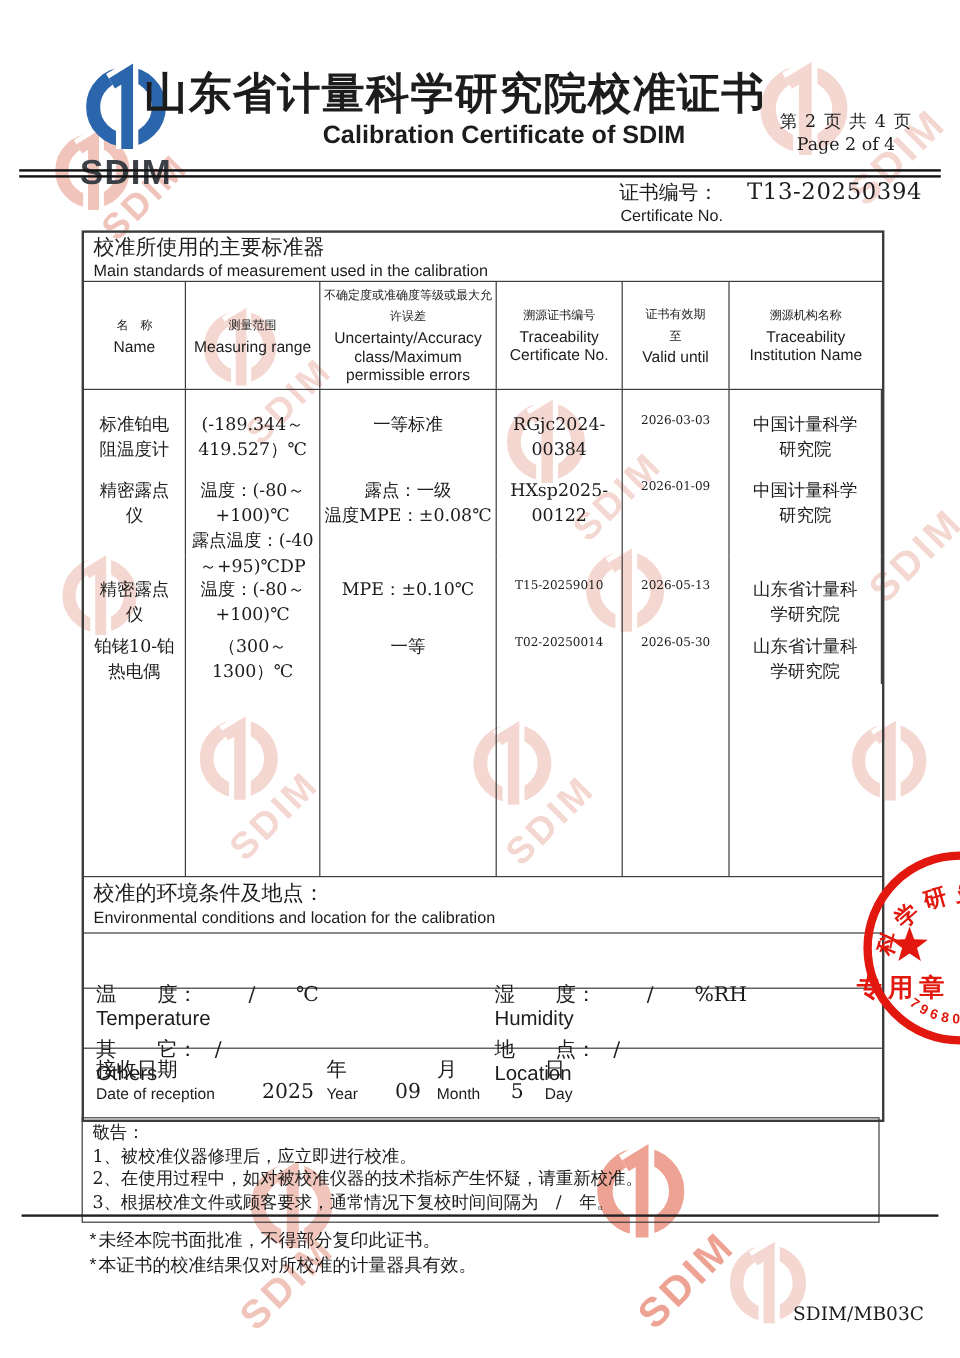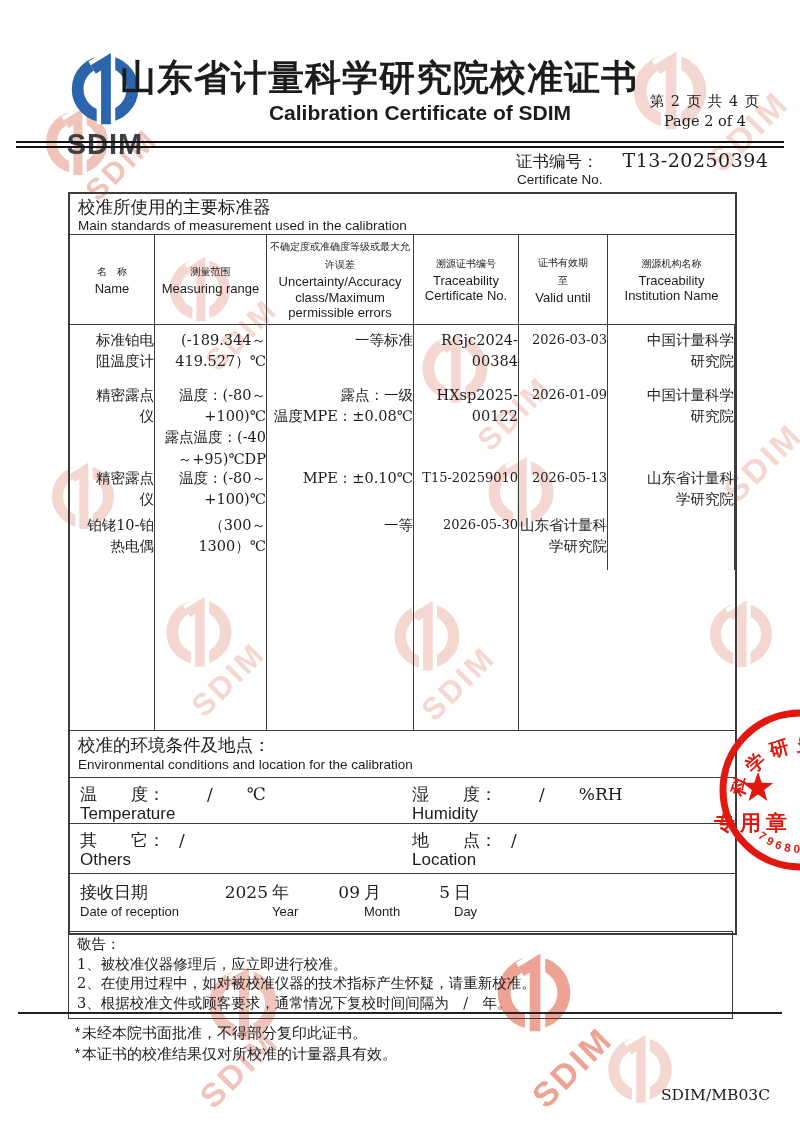--- a/index.html
+++ b/index.html
@@ -51,40 +51,40 @@
   .tbl-title .en{font-size:13.5px;line-height:15px;}
   .hdr-row,.data-grid{display:grid;grid-template-columns:85px 112px 147px 105px 89px 127px;}
   .hdr-row{border-top:1.5px solid #3c3c3c;border-bottom:1.5px solid #3c3c3c;}
   .hdr-cell{min-height:86px;border-right:1.5px solid #3c3c3c;box-sizing:border-box;
     display:flex;flex-direction:column;justify-content:center;align-items:center;
     text-align:center;padding:3px 2px;}
   .hdr-cell:last-child,.dcell:last-child{border-right:none;}
   .hdr-cell .cn{font-size:10px;line-height:18px;}
   .hdr-cell .en{font-size:13px;line-height:15.5px;}
   .data-grid{height:405px;grid-template-rows:55px 83px 47px 60px auto;}
-  .dcell{border-right:1.5px solid #3c3c3c;box-sizing:border-box;text-align:right;
-    font-size:14.5px;line-height:1.48;padding-top:5px;}
-  .dcell.sm{font-size:13px;}
+  .dcell{border-right:1.5px solid #3c3c3c;box-sizing:border-box;text-align:center;
+    font-size:14.5px;line-height:1.48;padding-top:19px;}
+  .dcell.sm{font-size:10px;}
 
   .env-title{border-top:1.5px solid #3c3c3c;height:47px;padding:3px 8px 0;box-sizing:border-box;}
   .env-title .cn{font-size:17.5px;line-height:23px;}
   .env-title .en{font-size:13.5px;line-height:15px;}
   .env-row{border-top:1.5px solid #3c3c3c;display:flex;box-sizing:border-box;}
-  .env-half{width:332px;padding:4px 0 2px 10px;box-sizing:border-box;}
+  .env-half{width:332px;padding:4px 0 2px 10px;box-sizing:border-box;margin-top:35px;}
   .env-cjk{font-size:17px;line-height:24px;white-space:nowrap;}
   .env-cjk .val{margin-left:42px;}
   .env-cjk .unit{margin-left:34px;}
   .env-en{font-size:17px;line-height:15px;}
   .row-h46{height:46px;} .row-h50{height:50px;}
   .recept-row{border-top:1.5px solid #3c3c3c;height:60px;display:flex;
     padding:6px 0 0 10px;box-sizing:border-box;}
   .rcol{text-align:left;margin-right:4px;}
   .rcol .cn{font-size:17px;line-height:24px;white-space:nowrap;}
   .rcol .en{font-size:13px;line-height:16px;white-space:nowrap;}
-  .rc-label{width:128px;} .rc-num{width:56px;text-align:right;} .rc-unit{width:44px;}
+  .rc-label{width:128px;} .rc-num{width:56px;text-align:center;margin-top:18px;} .rc-unit{width:44px;}
 
   
   .notice-box{position:absolute;left:68px;top:931px;width:665px;z-index:1;
     border:1.5px solid #3c3c3c;box-sizing:border-box;padding:3px 8px 5px;}
   .notice-box .line{font-size:14.5px;line-height:19.5px;}
 
   .sep-rule{position:absolute;left:18px;top:1012px;width:764px;border-top:2px solid #222;z-index:1;}
   .footnotes{position:absolute;left:73px;top:1024px;z-index:1;font-family:Liberation Mono, monospace;}
   .footnotes .line{font-size:15px;line-height:21px;}
   .form-code{position:absolute;right:30px;top:1086px;font-size:15.5px;z-index:2;}
@@ -276,20 +276,21 @@
       <div class="dcell sm">T15-20259010</div>
       <div class="dcell sm">2026-05-13</div>
       <div class="dcell preline">山东省计量科
 学研究院</div>
 
       <div class="dcell preline">铂铑10-铂
 热电偶</div>
       <div class="dcell preline">（300～
 1300）℃</div>
       <div class="dcell preline">一等</div>
+      <div class="dcell sm">T02-20250014</div>
       <div class="dcell sm">2026-05-30</div>
       <div class="dcell preline">山东省计量科
 学研究院</div>
 
       <div class="dcell"></div>
       <div class="dcell"></div>
       <div class="dcell"></div>
       <div class="dcell"></div>
       <div class="dcell"></div>
       <div class="dcell"></div>

